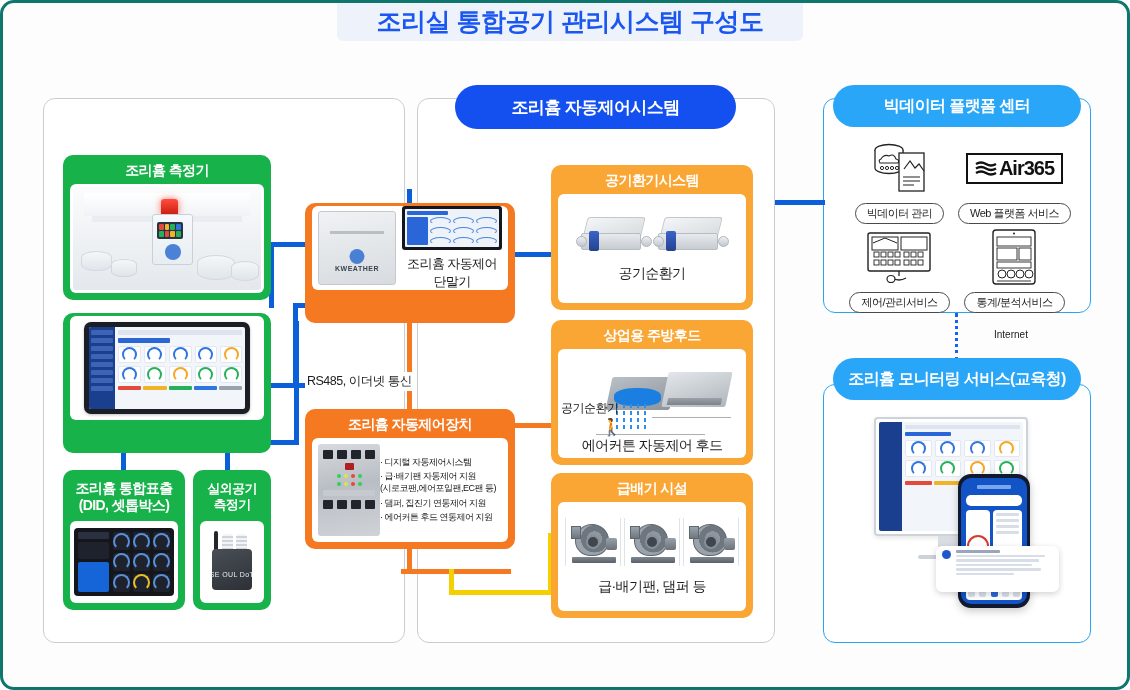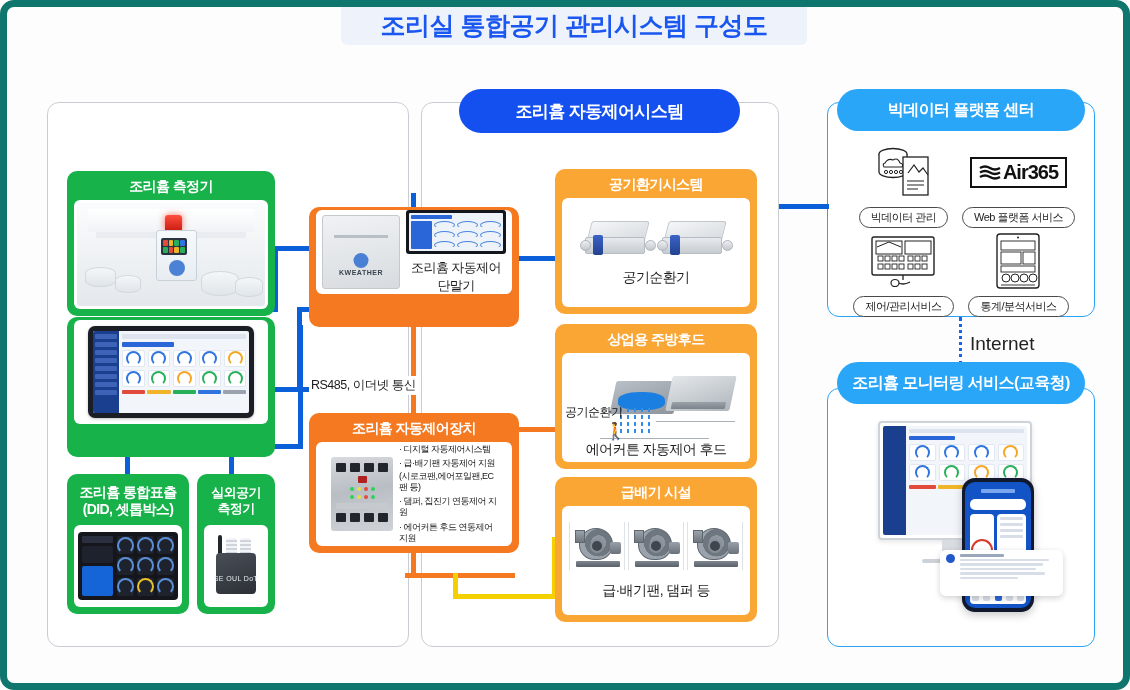--- a/index.html
+++ b/index.html
@@ -7,21 +7,21 @@
   body {
     width: 1130px; height: 690px;
     font-family: "Liberation Sans", "DejaVu Sans", sans-serif;
     background: #ffffff;
     overflow: hidden;
   }
   #stage {
     position: relative;
     width: 1130px; height: 690px;
     background: #fdfdfe;
-    border: 7px solid #0f766e;
+    border: 3px solid #0f766e;
     border-radius: 14px;
     overflow: hidden;
   }
 
   
   .title-bar {
     position: absolute; left: 334px; top: -10px;
     width: 466px; height: 48px;
     background: #eef3fb;
     border-bottom-left-radius: 6px; border-bottom-right-radius: 6px;
@@ -92,22 +92,22 @@
   
   .ln { position: absolute; z-index: 5; }
   .ln.b { background: #0b5fd8; }
   .ln.o { background: #f47920; }
   .ln.y { background: #f5d000; }
   .dots {
     position: absolute; z-index: 5;
     border-left: 3px dotted #1463f3;
   }
   .net-label {
-    position: absolute; font-size: 19px; color: #222;
-    letter-spacing: 0px; z-index: 8;
+    position: absolute; font-size: 10px; color: #222;
+    letter-spacing: 0px; z-index: 8; margin-left: 28px;
   }
   .bus-label {
     position: absolute; font-size: 12.5px; color: #1d1d1d;
     letter-spacing: -0.5px; white-space: nowrap; z-index: 8;
     background: #fff; padding: 1px 2px;
   }
 
   
   .kitchen {
     width: 100%; height: 100%;
@@ -419,21 +419,21 @@
   <div class="ln o" style="left:398px; top:566px; width:110px; height:5px;"></div>
   <div class="ln y" style="left:446px; top:566px; width:5px; height:26px;"></div>
   <div class="ln y" style="left:446px; top:587px; width:104px; height:5px;"></div>
   <div class="ln y" style="left:545px; top:530px; width:5px; height:62px;"></div>
 
   <div class="ln b" style="left:772px; top:197px; width:50px; height:5px;"></div>
 
   <div class="dots" style="left:952px; top:310px; height:48px;"></div>
   <div class="net-label" style="left:963px; top:326px;">Internet</div>
 
-  <div class="card green" style="left:60px; top:164px; width:208px; height:145px;">
+  <div class="card green" style="left:60px; top:152px; width:208px; height:145px;">
     <div class="card-head">조리흄 측정기</div>
     <div class="card-body" style="padding:3px;">
       <div class="kitchen">
         <div class="kpot" style="left:4%; top:62%; width:17%; height:20%;"></div>
         <div class="kpot" style="left:20%; top:70%; width:14%; height:17%;"></div>
         <div class="kpot" style="left:66%; top:66%; width:20%; height:24%;"></div>
         <div class="kpot" style="left:84%; top:72%; width:15%; height:19%;"></div>
         <div class="kbeacon"></div>
         <div class="kdev">
           <div class="kdev-screen">
@@ -571,21 +571,21 @@
           </div>
         </div>
         <div class="cap sm" style="margin-top:5px;">조리흄 자동제어</div>
         <div class="cap sm" style="margin-top:0;text-align:center;">단말기</div>
       </div>
     </div>
   </div>
 
   <div class="card orange" style="left:302px; top:406px; width:210px; height:140px;">
     <div class="card-head">조리흄 자동제어장치</div>
-    <div class="card-body" style="flex-direction:row; gap:6px; padding:15px; align-items:stretch;">
+    <div class="card-body" style="flex-direction:row; padding:6px; align-items:stretch;">
       <div style="width:62px;">
         <div class="cabinet">
           <div class="cab-row">
               <i></i>
               <i></i>
               <i></i>
               <i></i>
             </div>
           <div class="cab-row">
               <i style="background:#b02020; width:9px; height:7px;"></i>

